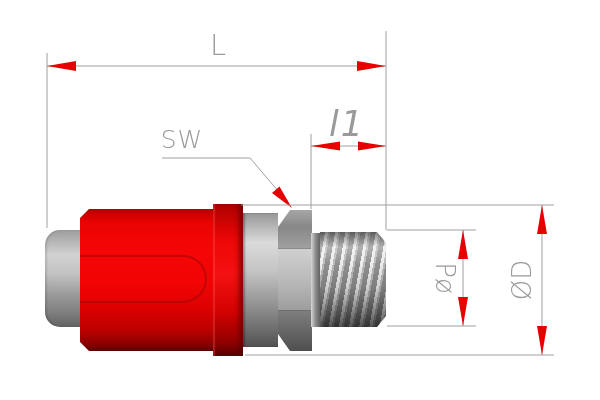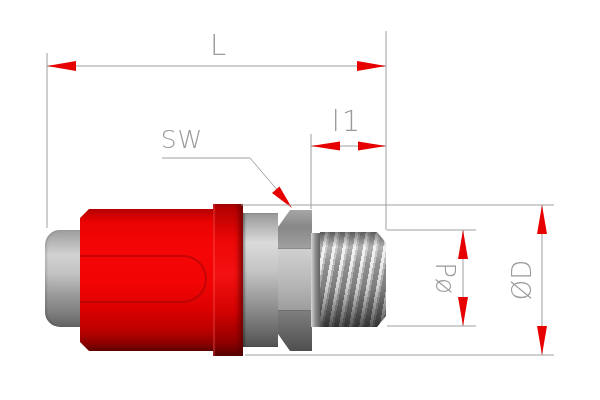--- a/index.html
+++ b/index.html
@@ -43,21 +43,21 @@
   .thread .shade{left:0;top:0;width:66px;height:95px;
     background:linear-gradient(180deg,rgba(55,55,55,.6),rgba(255,255,255,.3) 16%,rgba(255,255,255,0) 34%,rgba(0,0,0,.12) 58%,rgba(0,0,0,.42) 82%,rgba(0,0,0,.65));}
 
   
   svg#dims{left:0;top:0;width:600px;height:400px;}
   .dim-line{stroke:var(--line);stroke-width:1;fill:none;}
   .arrow{fill:var(--arrow);stroke:none;}
   .lbl{color:var(--text);font-family:"DejaVu Sans","Liberation Sans",sans-serif;
     font-weight:300;line-height:1;white-space:nowrap;text-align:center;}
   .lbl-L{left:202px;top:31px;width:32px;font-size:29px;}
-  .lbl-l1{left:326px;top:107px;width:42px;font-size:29px;letter-spacing:2px;}
+  .lbl-l1{left:326px;top:107px;width:42px;font-size:35px;letter-spacing:2px;font-style:italic;}
   .lbl-SW{left:156px;top:119px;width:52px;font-size:25px;letter-spacing:1px;margin-top:8px;}
   .lbl-Pd{left:415px;top:263px;width:60px;height:30px;font-size:26px;line-height:30px;transform:rotate(90deg);}
   .lbl-OD{left:492px;top:265px;width:60px;height:30px;font-size:26px;line-height:30px;transform:rotate(-90deg);}
 </style>
 </head>
 <body>
 
 <div id="stage">
 
   <div class="plug"></div>

